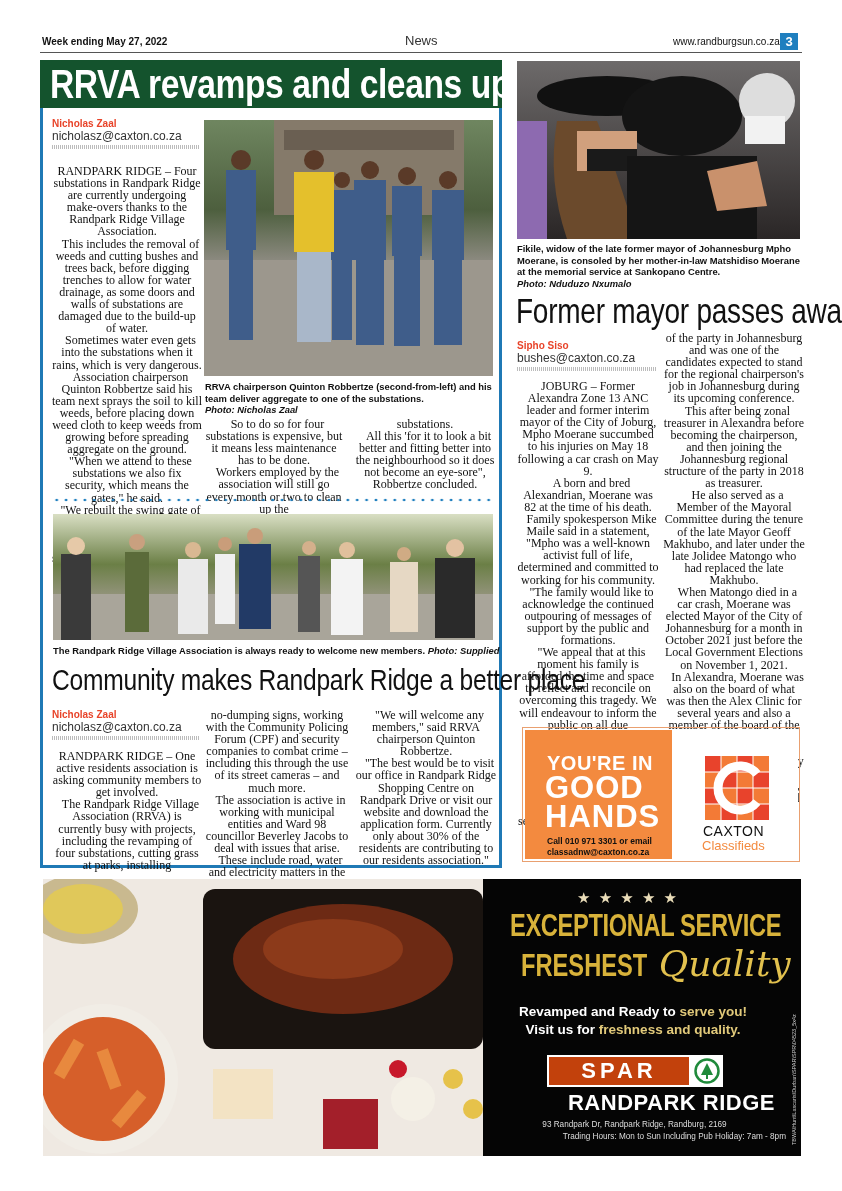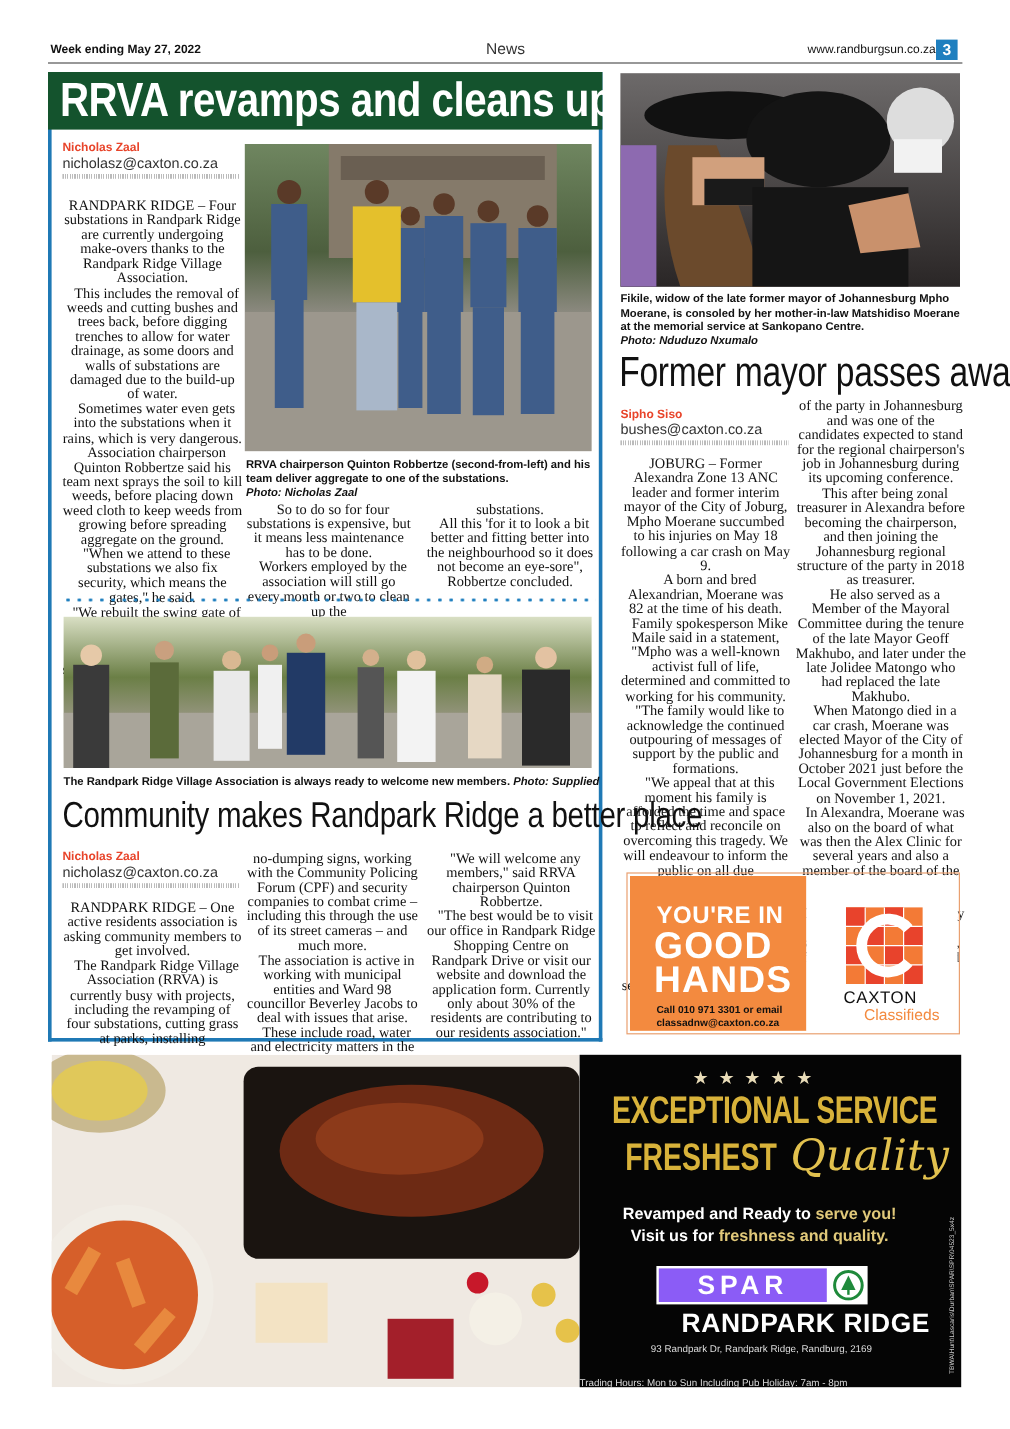--- a/index.html
+++ b/index.html
@@ -233,21 +233,21 @@
         <rect x="32" y="32" width="16" height="16"></rect>
       <rect x="16" y="48" width="16" height="16"></rect>
         <rect x="48" y="48" width="16" height="16"></rect>
     </g>
     <g stroke="#fff" stroke-width="1" fill="none">
         <path d="M16 0V64M32 0V64M48 0V64M0 16H64M0 32H64M0 48H64"></path>
       </g>
     <path d="M52 18 A22 22 0 1 0 52 46" stroke="#fff" stroke-width="9" fill="none"></path>
   </svg>
   <div class="sans" style="position:absolute;left:31px;top:93px;font-size:14px;color:#111;letter-spacing:0.5px;">CAXTON</div>
-  <div class="sans" style="position:absolute;left:30px;top:108px;font-size:13px;color:#f38a3f;margin-left:18px;">Classifieds</div>
+  <div class="sans" style="position:absolute;left:30px;top:108px;font-size:13px;color:#f38a3f;">Classifieds</div>
 </div>
 
 <div class="abs ad-food">
   <svg width="440" height="277" viewBox="0 0 440 277">
     <rect width="440" height="277" fill="#efe9e2"></rect>
     <rect x="160" y="10" width="280" height="160" rx="12" fill="#1a1410"></rect>
     <ellipse cx="300" cy="80" rx="110" ry="55" fill="#6d2a14"></ellipse>
     <ellipse cx="290" cy="70" rx="70" ry="30" fill="#8c3a1a"></ellipse>
     <ellipse cx="40" cy="30" rx="55" ry="35" fill="#c9b98f"></ellipse>
     <ellipse cx="40" cy="30" rx="40" ry="25" fill="#e0c85a"></ellipse>
@@ -272,24 +272,24 @@
   <div style="position:absolute;left:38px;top:64px;white-space:nowrap;">
     <span class="sans" style="display:inline-block;color:#d8b23a;font-weight:bold;font-size:32px;transform:scaleX(0.74);transform-origin:left;">FRESHEST</span><span style="display:inline-block;margin-left:-33px;color:#e2c14e;font-family:'DejaVu Serif',serif;font-style:italic;font-size:36px;">Quality</span>
   </div>
   <div class="sans" style="position:absolute;left:0;width:300px;top:143px;text-align:center;color:#fff;font-weight:bold;font-size:13.5px;">
     <span>Visit us for </span><span style="color:#e1c97a;">freshness and quality.</span>
   </div>
   <div class="sans" style="position:absolute;left:0;width:300px;top:125px;text-align:center;color:#fff;font-weight:bold;font-size:13.5px;">
     <span>Revamped and Ready to </span><span style="color:#e1c97a;">serve you!</span>
   </div>
   <div style="position:absolute;left:64px;top:176px;width:176px;height:32px;background:#fff;">
-    <div class="sans" style="position:absolute;left:2px;top:2px;width:140px;height:28px;background:#8b5cf6;color:#fff;font-weight:bold;font-size:22px;letter-spacing:4px;text-align:center;line-height:28px;">SPAR</div>
+    <div class="sans" style="position:absolute;left:2px;top:2px;width:140px;height:28px;background:#c2410c;color:#fff;font-weight:bold;font-size:22px;letter-spacing:4px;text-align:center;line-height:28px;">SPAR</div>
     <svg style="position:absolute;left:147px;top:3px;" width="26" height="26" viewBox="0 0 26 26">
       <circle cx="13" cy="13" r="11.5" fill="#fff" stroke="#1f8a3b" stroke-width="2.5"></circle>
       <path d="M13 5 L19 17 H7 Z" fill="#1f8a3b"></path>
         <rect x="12" y="17" width="2" height="4" fill="#1f8a3b"></rect>
     </svg>
   </div>
   <div class="sans" style="position:absolute;left:0;width:303px;top:211px;text-align:center;color:#fff;font-weight:bold;font-size:22px;letter-spacing:0.5px;margin-left:37px;">RANDPARK RIDGE</div>
   <div class="sans" style="position:absolute;left:0;width:303px;top:241px;text-align:center;color:#ddd;font-size:8.2px;">93 Randpark Dr, Randpark Ridge, Randburg, 2169</div>
-  <div class="sans" style="position:absolute;left:0;width:303px;top:269px;text-align:left;color:#ddd;font-size:8.2px;">Trading Hours: Mon to Sun Including Pub Holiday: 7am - 8pm</div>
+  <div class="sans" style="position:absolute;left:0;width:303px;top:253px;text-align:right;color:#ddd;font-size:8.2px;">Trading Hours: Mon to Sun Including Pub Holiday: 7am - 8pm</div>
   <div class="sans" style="position:absolute;left:308px;top:266px;width:260px;color:#ccc;font-size:5.5px;transform:rotate(-90deg);transform-origin:left top;white-space:nowrap;">TBWA\Hunt\Lascaris\Durban\SPAR\SPR\04523_5x4z</div>
 </div>
 
 </body></html>

